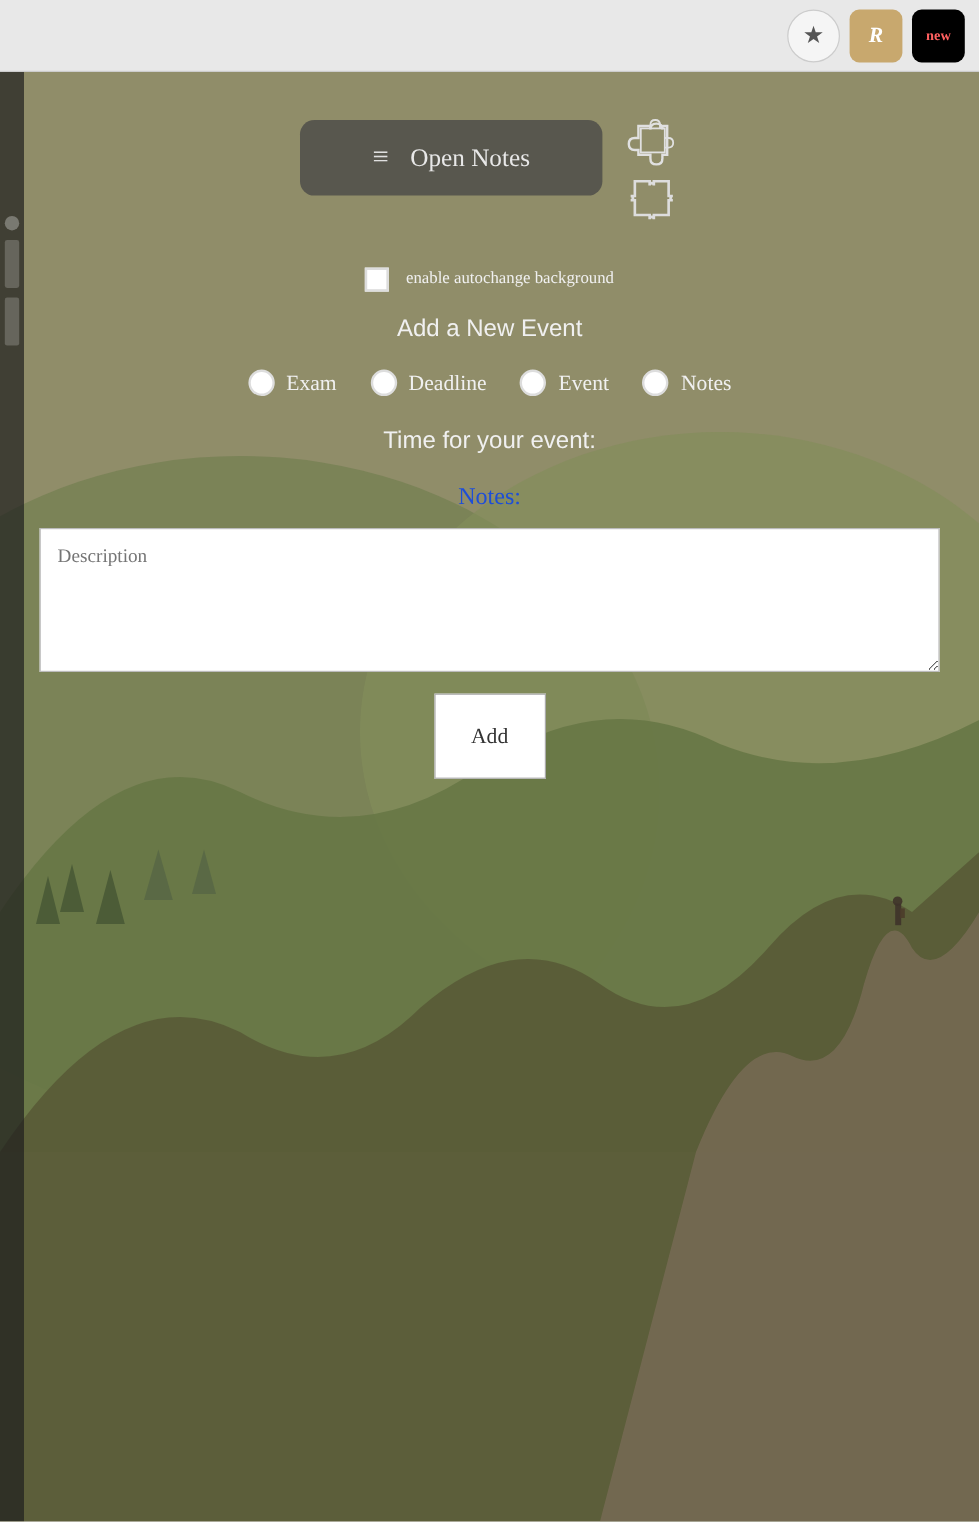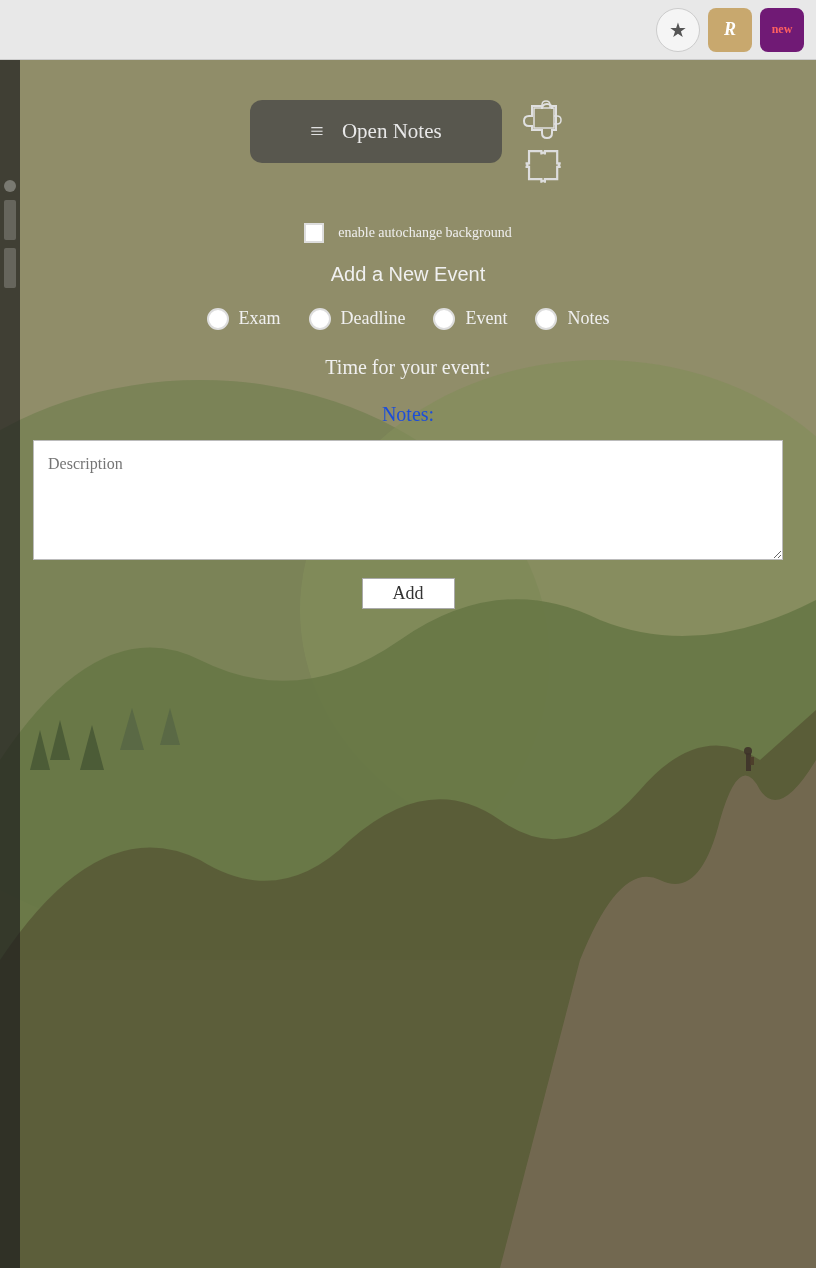--- a/index.html
+++ b/index.html
@@ -51,21 +51,21 @@
       font-weight: bold;
       color: white;
       font-style: italic;
       cursor: pointer;
     }
 
     .browser-btn-new {
       width: 44px;
       height: 44px;
       border-radius: 8px;
-      background: #701a75;
+      background: #000000;
       display: flex;
       align-items: center;
       justify-content: center;
       font-size: 12px;
       color: #ff6060;
       font-weight: bold;
       cursor: pointer;
     }
 
     
@@ -184,21 +184,21 @@
     
     .radio-row {
       display: flex;
       align-items: center;
       gap: 28px;
       margin-bottom: 26px;
     }
 
     .radio-option {
       display: flex;
-      align-items: flex-start;
+      align-items: center;
       gap: 10px;
       cursor: pointer;
     }
 
     .radio-input {
       width: 22px;
       height: 22px;
       border-radius: 50%;
       border: 2px solid #ddd;
       background: white;
@@ -217,21 +217,21 @@
     .time-row {
       display: flex;
       align-items: center;
       gap: 14px;
       margin-bottom: 24px;
     }
 
     .time-label {
       color: #f0f0f0;
       font-size: 20px;
-      font-family: Liberation Serif, serif;
+      font-family: Liberation Sans, sans-serif;
     }
 
     .time-input {
       background: white;
       border: 1px solid #bbb;
       padding: 8px 14px;
       font-size: 18px;
       font-family: Georgia, monospace;
       color: #222;
       width: 260px;
@@ -259,21 +259,21 @@
       color: #7f1d1d;
       resize: both;
       outline: none;
       margin-bottom: 18px;
     }
 
     
     .add-button {
       background: white;
       border: 1px solid #aaa;
-      padding: 4px 30px;
+      padding: 24px 30px;
       font-size: 18px;
       font-family: Georgia, serif;
       color: #333;
       cursor: pointer;
       margin-bottom: 20px;
     }
   </style>
 </head>
 <body>
 

